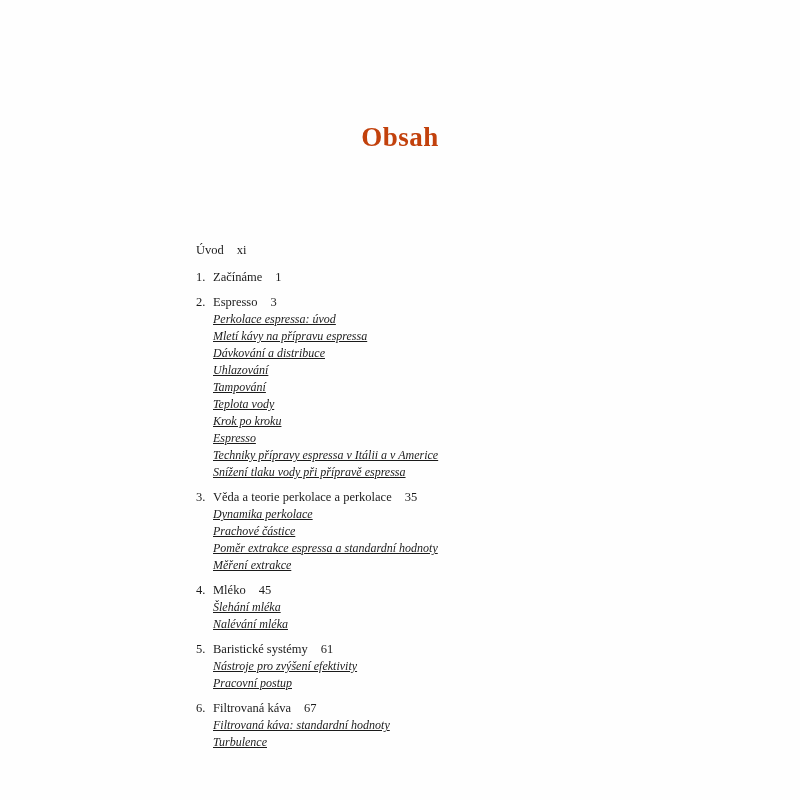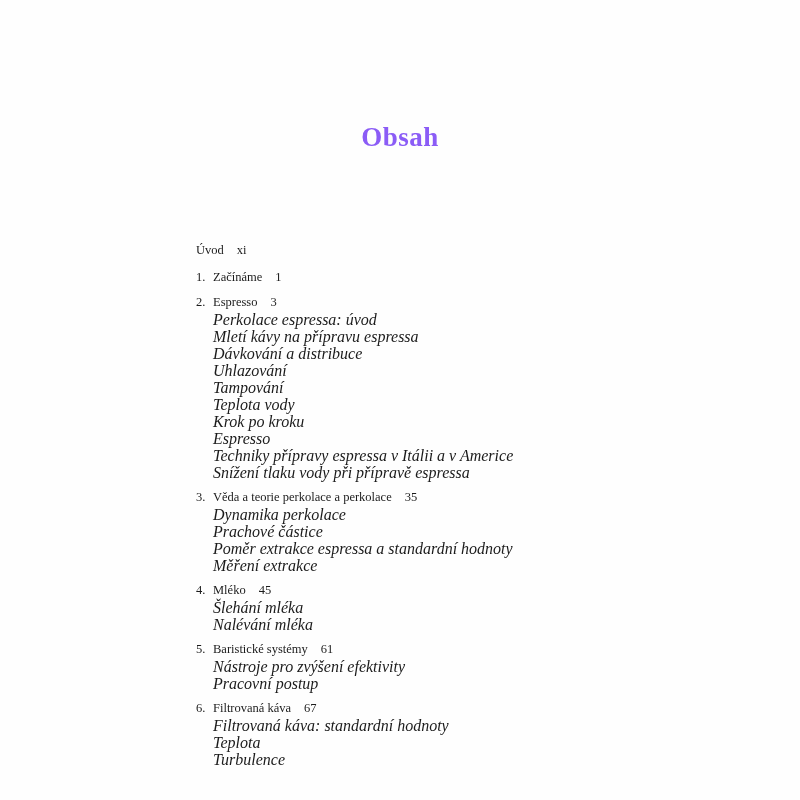--- a/index.html
+++ b/index.html
@@ -22,21 +22,21 @@
   }
   .page-title {
     position: absolute;
     top: 122px;
     left: 0;
     width: 800px;
     text-align: center;
     font-family: "Liberation Serif", serif;
     font-size: 27px;
     font-weight: bold;
-    color: #8b5cf6;
+    color: #c2410c;
     letter-spacing: 0.5px;
   }
   .toc {
     position: absolute;
     top: 228px;
     left: 196px;
     width: 480px;
     margin-top: 14px;
   }
   .toc-group {
@@ -65,25 +65,26 @@
   }
   .entry .title {
     white-space: nowrap;
   }
   .entry .page-no {
     margin-left: 13px;
     white-space: nowrap;
   }
   .sub {
     font-style: italic;
-    font-size: 16px;
+    font-size: 12px;
     line-height: 17px;
     padding-left: 17px;
     color: #1b1b1b;
     white-space: nowrap;
+    text-decoration: underline;
   }
 </style>
 </head>
 <body>
 
 <div class="page">
 
   <div class="page-title">Obsah</div>
 
   <div class="toc">
@@ -151,18 +152,17 @@
       <div class="sub">Pracovní postup</div>
     </div>
 
     <div class="toc-group">
       <div class="entry chapter">
         <span class="num">6.</span>
         <span class="title">Filtrovaná káva</span>
         <span class="page-no">67</span>
       </div>
       <div class="sub">Filtrovaná káva: standardní hodnoty</div>
-      <div class="sub">Teplota</div>
       <div class="sub">Turbulence</div>
     </div>
 
   </div>
 </div>
 
 </body></html>

